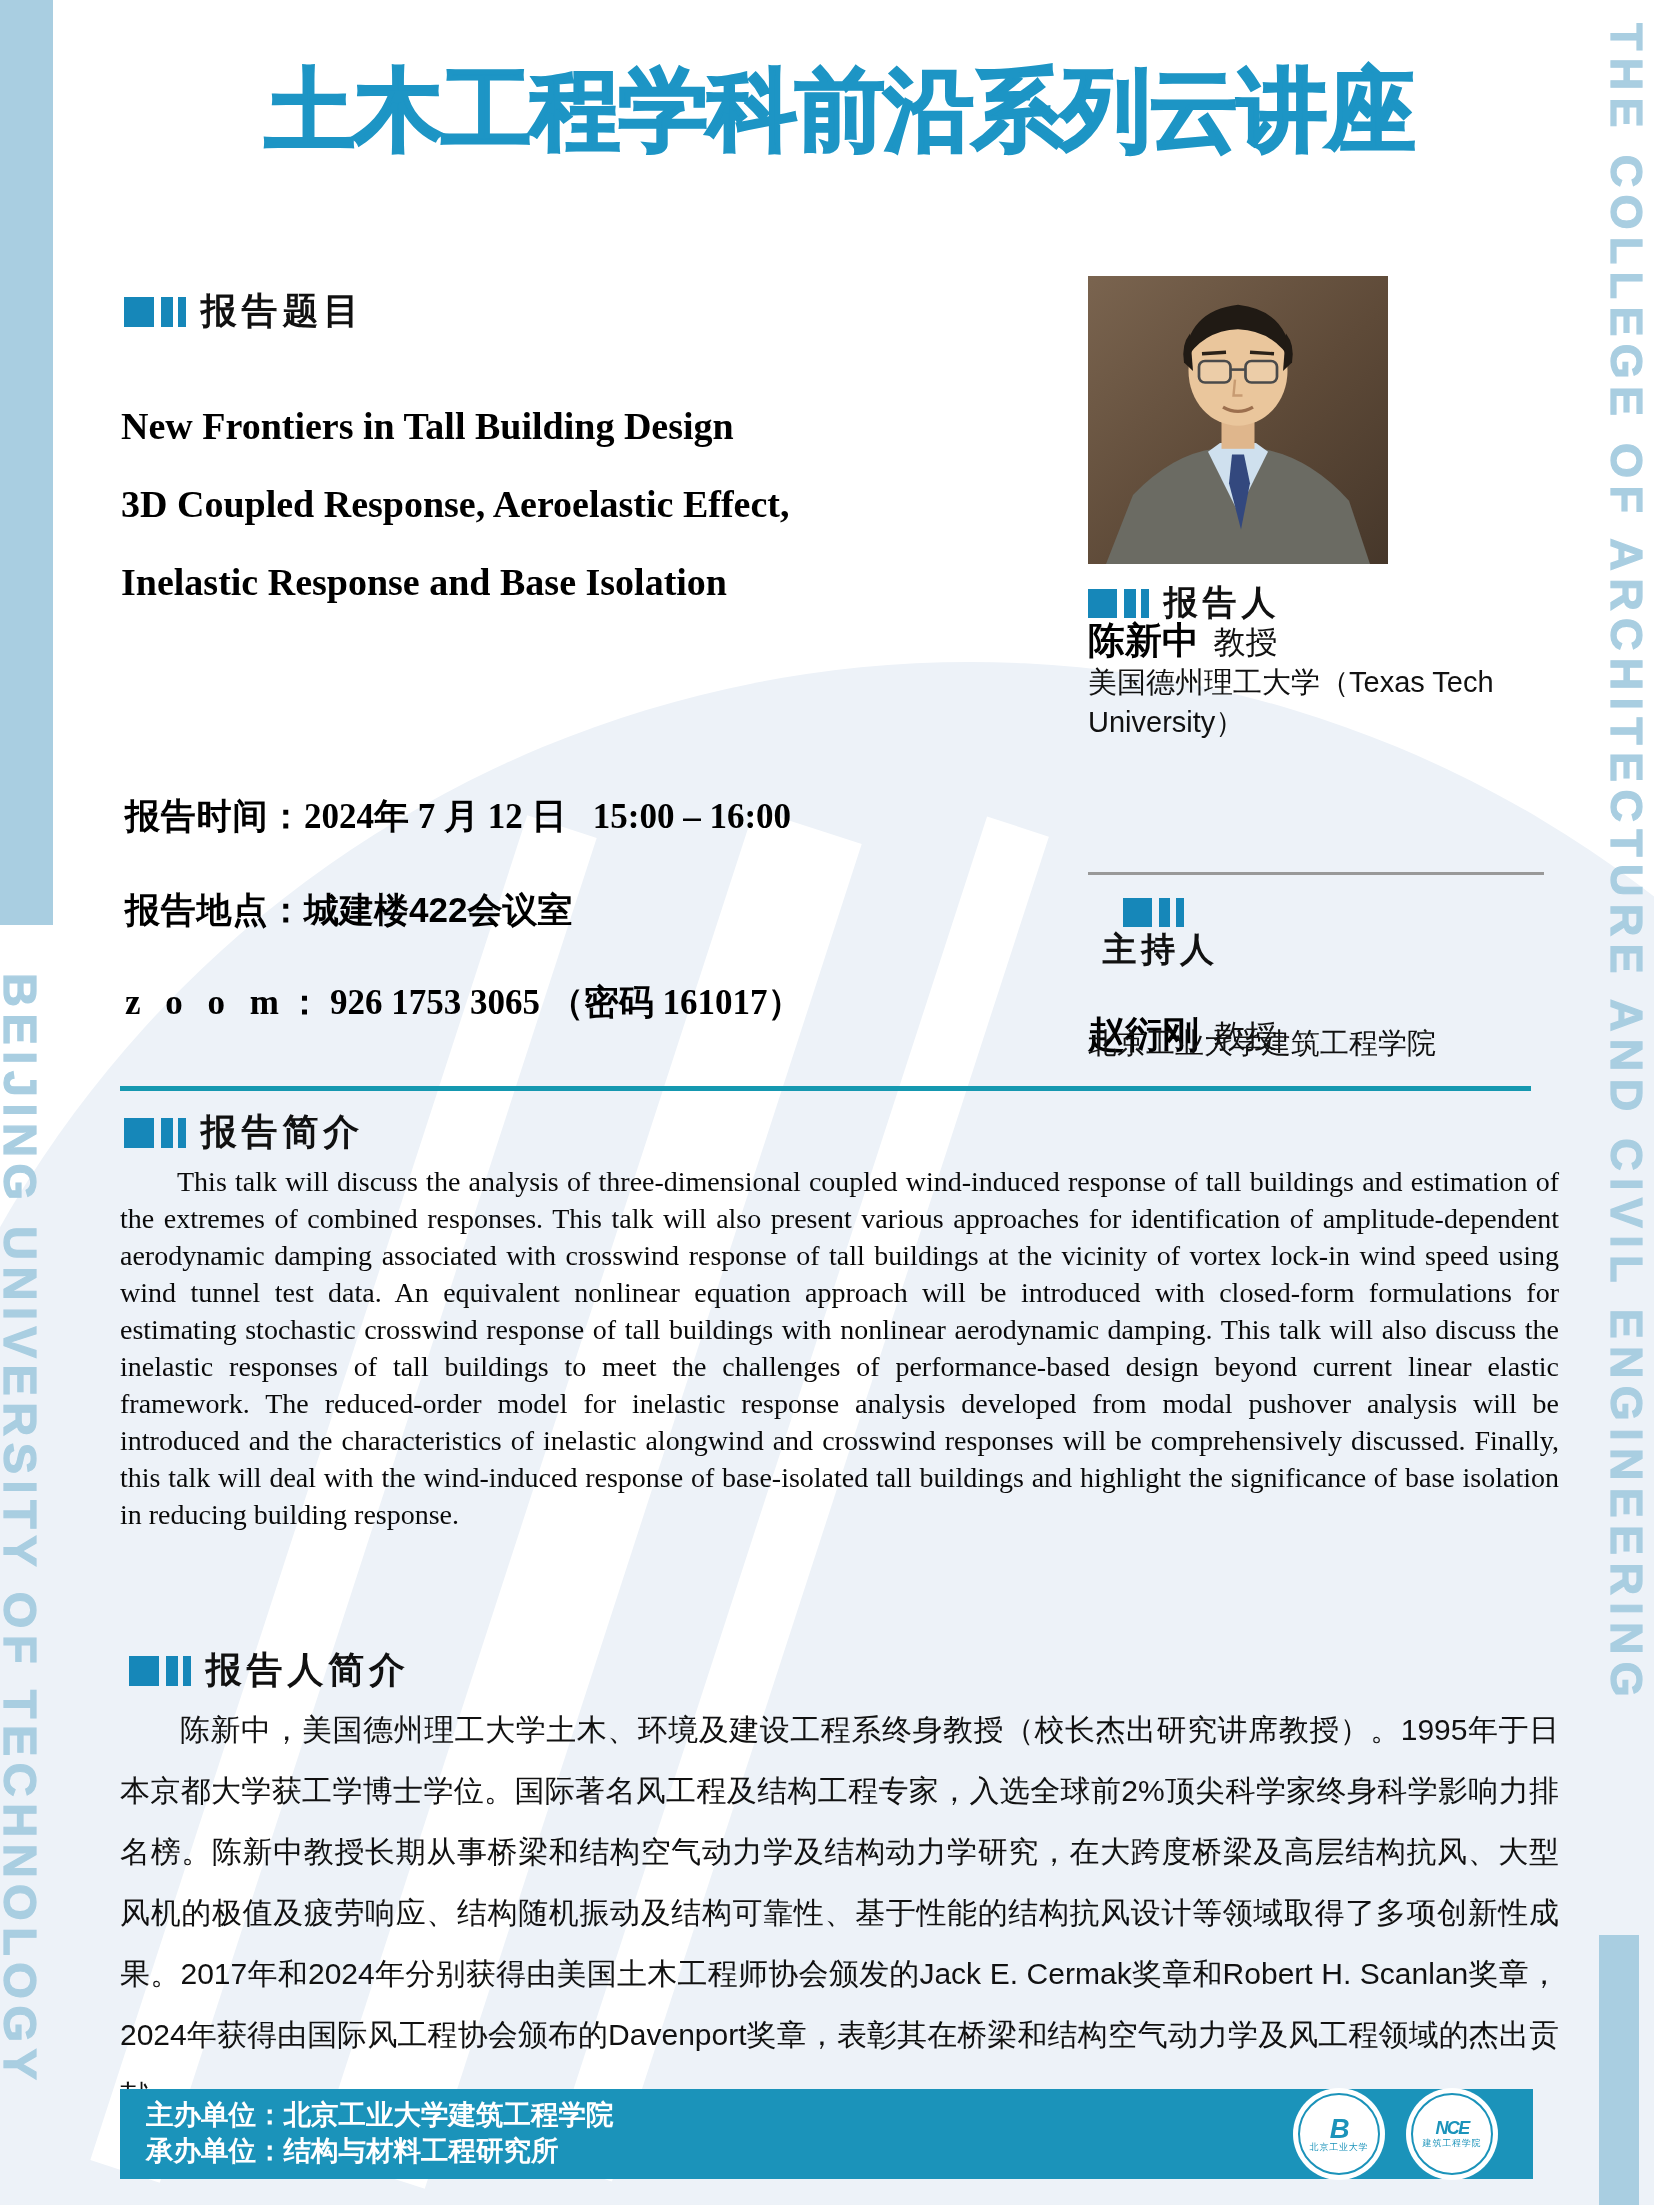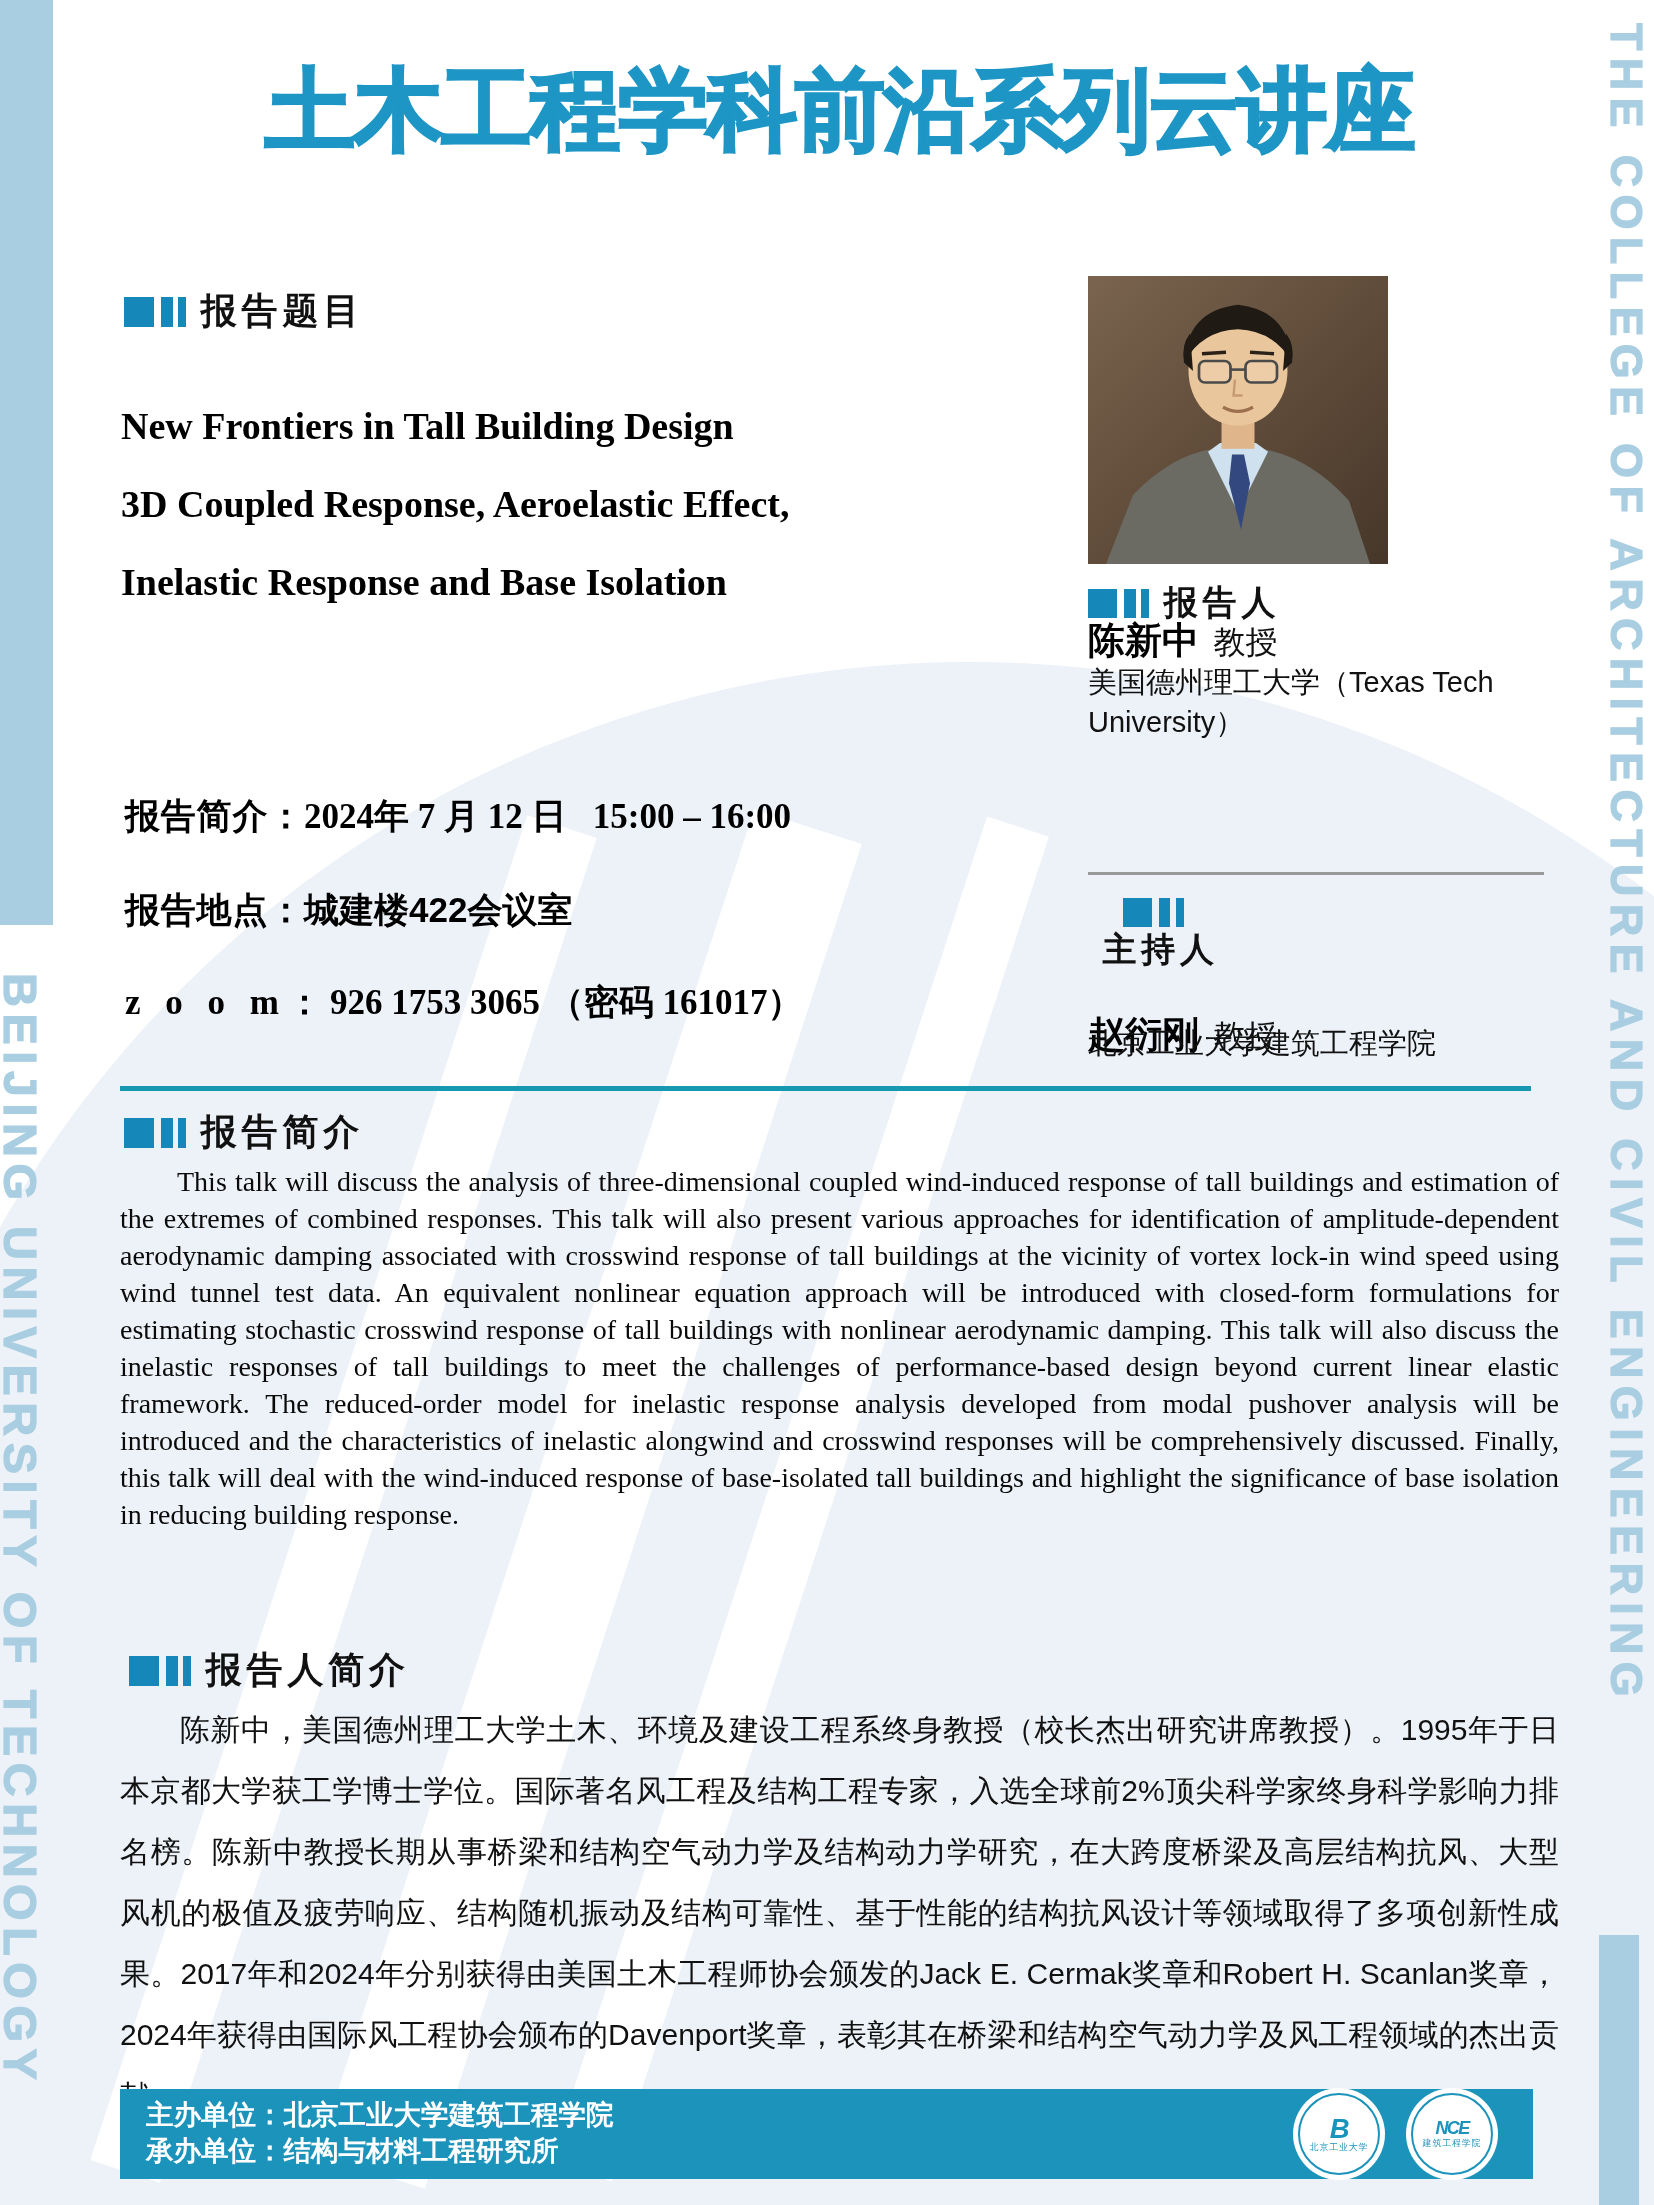--- a/index.html
+++ b/index.html
@@ -102,21 +102,21 @@
     <div class="sec-label">报告题目</div>
   </div>
 
   <div id="english-title">
     <div class="tl">New Frontiers in Tall Building Design</div>
     <div class="tl">3D Coupled Response, Aeroelastic Effect,</div>
     <div class="tl">Inelastic Response and Base Isolation</div>
   </div>
 
   <div class="meta-row" style="top:793px;">
-    <span class="meta-label">报告简介：</span><span class="meta-value">2024年 7 月 12 日   15:00 – 16:00</span>
+    <span class="meta-label">报告时间：</span><span class="meta-value">2024年 7 月 12 日   15:00 – 16:00</span>
   </div>
   <div class="meta-row" style="top:887px;">
     <span class="meta-label">报告地点：</span><span class="meta-value place">城建楼422会议室</span>
   </div>
   <div class="meta-row" style="top:979px;">
     <span class="meta-label zoomlab">z o o m：</span><span class="meta-value">926 1753 3065 （密码 161017）</span>
   </div>
 
   <svg id="speaker-photo" viewBox="0 0 100 100" preserveAspectRatio="none" aria-label="陈新中教授照片">
     <defs>

